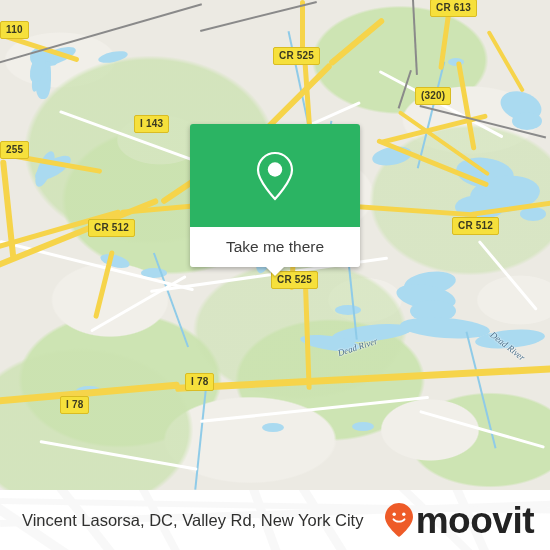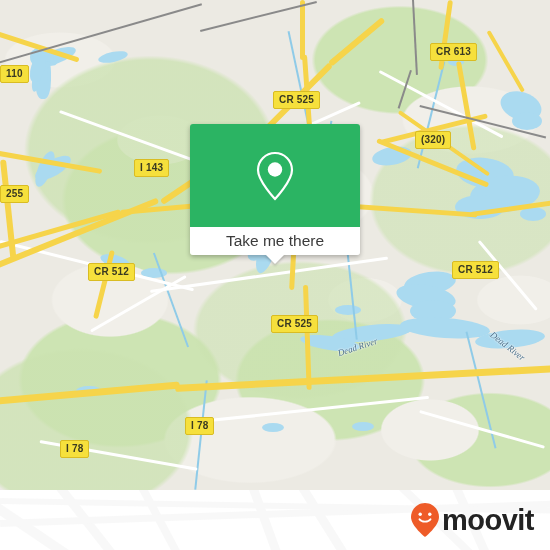--- a/index.html
+++ b/index.html
@@ -60,21 +60,20 @@
     position:absolute;
     background:#f6e03c;
     border:1px solid #d9bc23;
     color:#3a3a22;
     font-size:10px;font-weight:bold;
     padding:2px 5px 3px 5px;
     border-radius:2px;
     white-space:nowrap;
     line-height:11px;
     letter-spacing:.2px;
-    margin-top:44px;
   }
   .rivlabel{
     position:absolute;color:#4a6f8a;font-size:9px;font-style:italic;
     font-family:"Liberation Serif",serif;white-space:nowrap;
     text-shadow:0 0 2px #fff,0 0 2px #fff;
   }
 
   
   .attrib{
     position:absolute;left:0;top:466px;height:24px;width:225px;
@@ -89,21 +88,21 @@
     position:absolute;left:190px;top:124px;width:170px;
     border-radius:3px;
     box-shadow:0 2px 5px rgba(0,0,0,.28);
     overflow:visible;
   }
   .card-top{
     height:103px;border-radius:3px 3px 0 0;
     display:flex;align-items:center;justify-content:center;
   }
   .card-bottom{
-    height:28px;background:#fff;border-radius:0 0 3px 3px;
+    height:40px;background:#fff;border-radius:0 0 3px 3px;
     display:flex;align-items:center;justify-content:center;
   }
   .card-bottom span{font-size:15.5px;color:#3b3b3b;}
   .card-tail{
     position:absolute;left:50%;margin-left:-10px;bottom:-9px;
     width:0;height:0;
     border-left:10px solid transparent;
     border-right:10px solid transparent;
     border-top:10px solid #fff;
     filter:drop-shadow(0 2px 1px rgba(0,0,0,.18));
@@ -121,21 +120,21 @@
   .wm-line{position:absolute;background:#f2f2f2;transform-origin:0 0;}
   .footer-title{
     position:relative;z-index:2;
     margin-left:22px;font-size:16.5px;color:#30302f;white-space:nowrap;
   }
   .logo{
     position:relative;z-index:2;margin-left:auto;margin-right:16px;
     display:flex;align-items:center;gap:2px;
   }
   .logo-text{
-    font-size:29px;font-weight:bold;color:#232323;letter-spacing:-.5px;
+    font-size:37px;font-weight:bold;color:#232323;letter-spacing:-.5px;
     line-height:29px;
   }
 </style>
 </head>
 <body>
 
 <div id="app">
 
   <div class="map">
     <div class="map-base"></div>
@@ -279,20 +278,21 @@
       <div class="wm-line" style="left:60px;top:-10px;width:200px;height:9px;transform:rotate(52deg)"></div>
       <div class="wm-line" style="left:140px;top:-15px;width:200px;height:8px;transform:rotate(62deg)"></div>
       <div class="wm-line" style="left:255px;top:-10px;width:160px;height:9px;transform:rotate(70deg)"></div>
       <div class="wm-line" style="left:300px;top:-15px;width:170px;height:9px;transform:rotate(58deg)"></div>
       <div class="wm-line" style="left:400px;top:-10px;width:150px;height:8px;transform:rotate(44deg)"></div>
       <div class="wm-line" style="left:460px;top:-5px;width:160px;height:9px;transform:rotate(66deg)"></div>
       <div class="wm-line" style="left:0px;top:30px;width:560px;height:7px;transform:rotate(-2deg)"></div>
       <div class="wm-line" style="left:0px;top:8px;width:560px;height:6px;transform:rotate(1deg)"></div>
     </div>
 
+    <div class="footer-title">Vincent Lasorsa, DC, Valley Rd, New York City</div>
 
     <div class="logo">
       <svg width="30" height="36" viewBox="0 0 30 36">
         <path d="M15 1 C7.3 1 1 7.3 1 15 C1 24 15 35 15 35 C15 35 29 24 29 15 C29 7.3 22.7 1 15 1 Z" fill="#EE5B28"></path>
         <circle cx="10.2" cy="12.2" r="1.7" fill="#ffffff"></circle>
         <circle cx="19.8" cy="12.2" r="1.7" fill="#ffffff"></circle>
         <path d="M9.5 17.2 C11.6 20.4 18.4 20.4 20.5 17.2" fill="none" stroke="#ffffff" stroke-width="1.9" stroke-linecap="round"></path>
       </svg>
       <span class="logo-text">moovit</span>
     </div>

